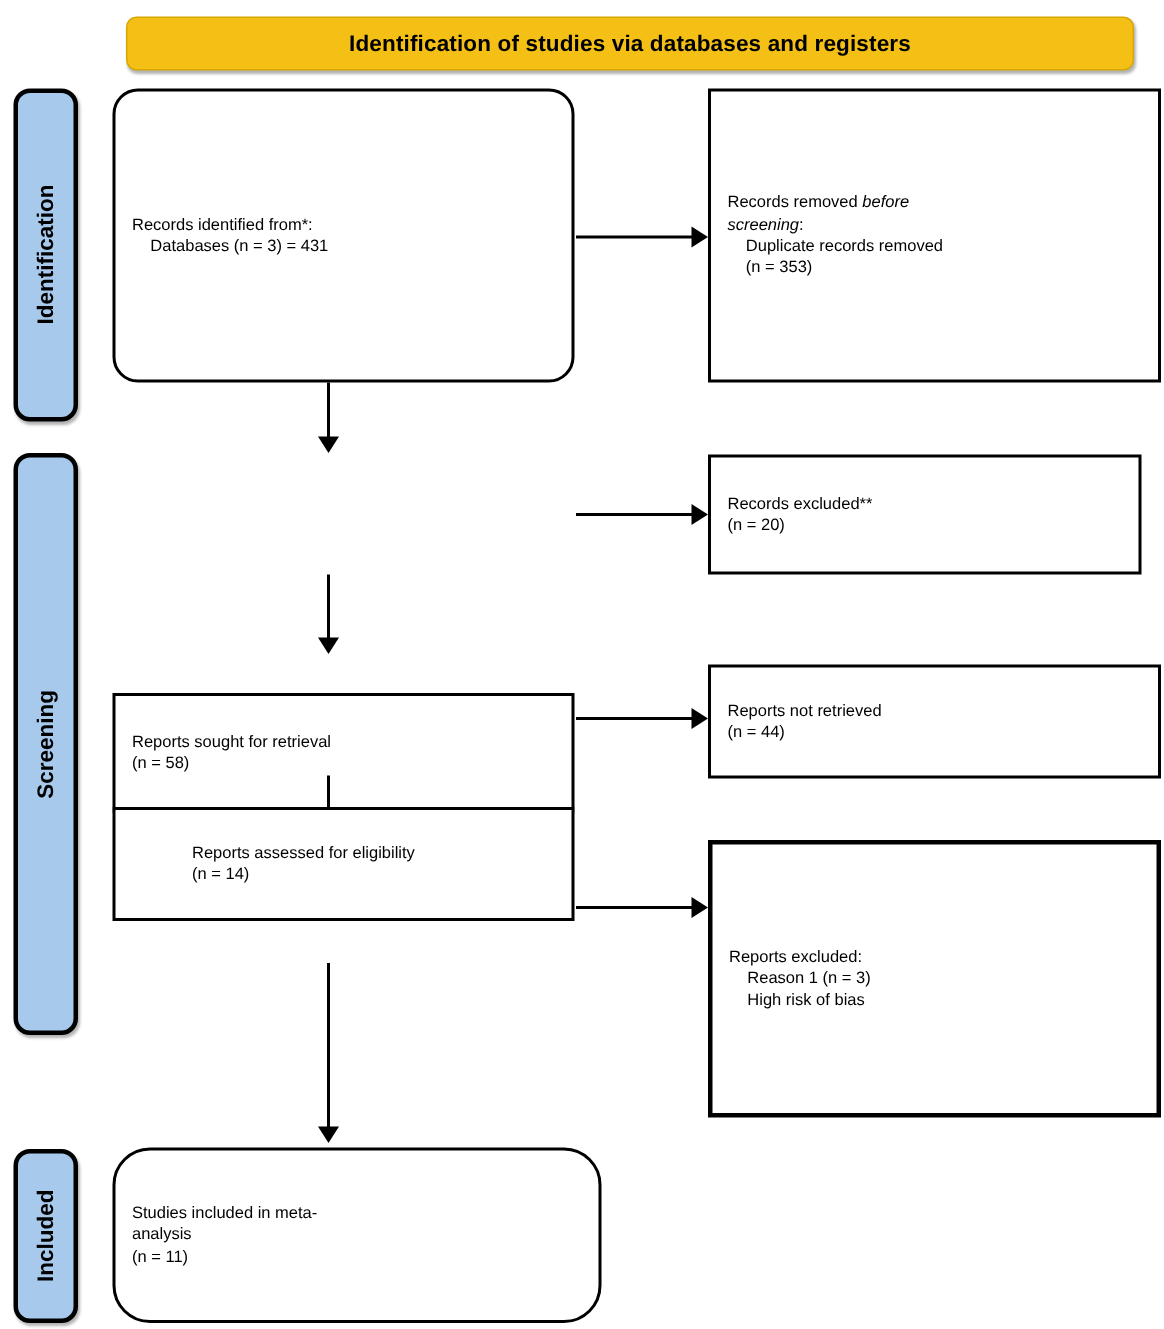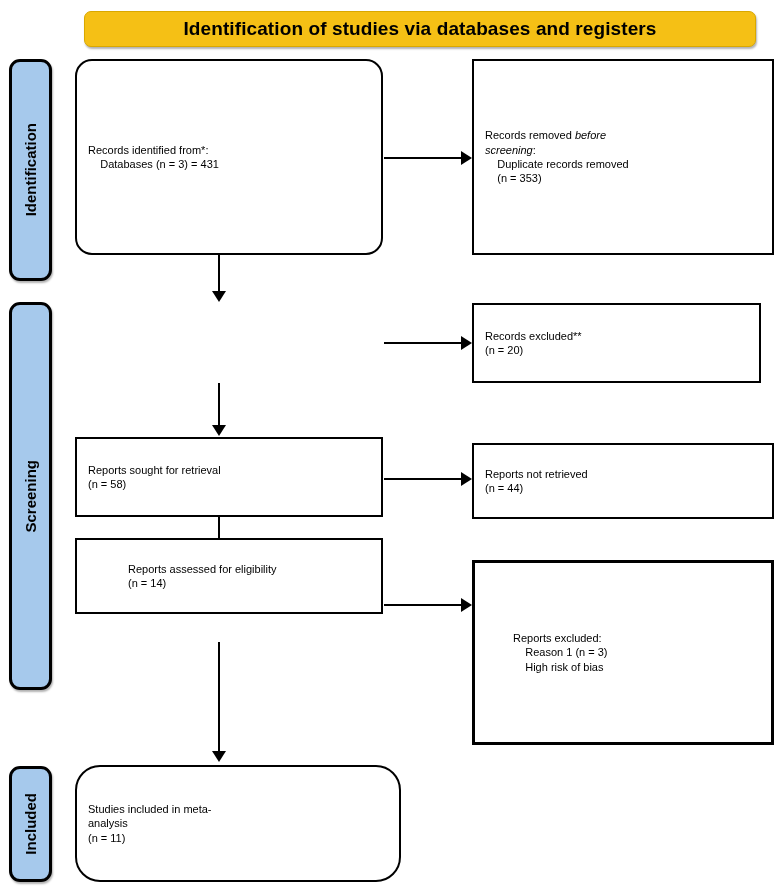--- a/index.html
+++ b/index.html
@@ -23,21 +23,21 @@
   .banner {
     position: absolute;
     box-sizing: border-box;
     background: #F5C015;
     border: 1px solid #d9a800;
     border-radius: 7px;
     display: flex;
     align-items: center;
     justify-content: center;
     font-weight: bold;
-    font-size: 19px;
+    font-size: 15px;
     letter-spacing: 0.1px;
     color: #000;
     box-shadow: 1px 2px 2px rgba(0,0,0,0.30);
   }
 
   
   .stage-tab {
     position: absolute;
     box-sizing: border-box;
     background: #A6C9EC;
@@ -59,21 +59,21 @@
 
   
   .flowbox {
     position: absolute;
     box-sizing: border-box;
     background: #ffffff;
     border: 2px solid #000000;
     display: flex;
     align-items: center;
   }
-  .flowbox.thick { border-width: 3px; padding-left: 27px; }
+  .flowbox.thick { border-width: 3px; }
   .flowbox .inner {
     padding: 0 11px;
     font-size: 11px;
     line-height: 1.30;
     white-space: pre-wrap;
     width: 100%;
   }
   .flowbox .inner .ital { font-style: italic; }
 
   
@@ -146,21 +146,21 @@
     <div class="inner"><span>Records excluded**</span>
 <span>(n = 20)</span></div>
   </div>
 
   <div class="hline" style="left:384px; top:342px; width:79px;"></div>
   <div class="arrow-right" style="left:461px; top:336px;"></div>
 
   <div class="vline" style="left:218px; top:383px; height:43px;"></div>
   <div class="arrow-down" style="left:212px; top:425px;"></div>
 
-  <div class="flowbox" style="left:75px; top:437px; width:308px; height:80px;">
+  <div class="flowbox" style="left:75px; top:462px; width:308px; height:80px;">
     <div class="inner"><span>Reports sought for retrieval</span>
 <span>(n = 58)</span></div>
   </div>
 
   <div class="flowbox" style="left:472px; top:443px; width:302px; height:76px;">
     <div class="inner"><span>Reports not retrieved</span>
 <span>(n = 44)</span></div>
   </div>
 
   <div class="hline" style="left:384px; top:478px; width:79px;"></div>

